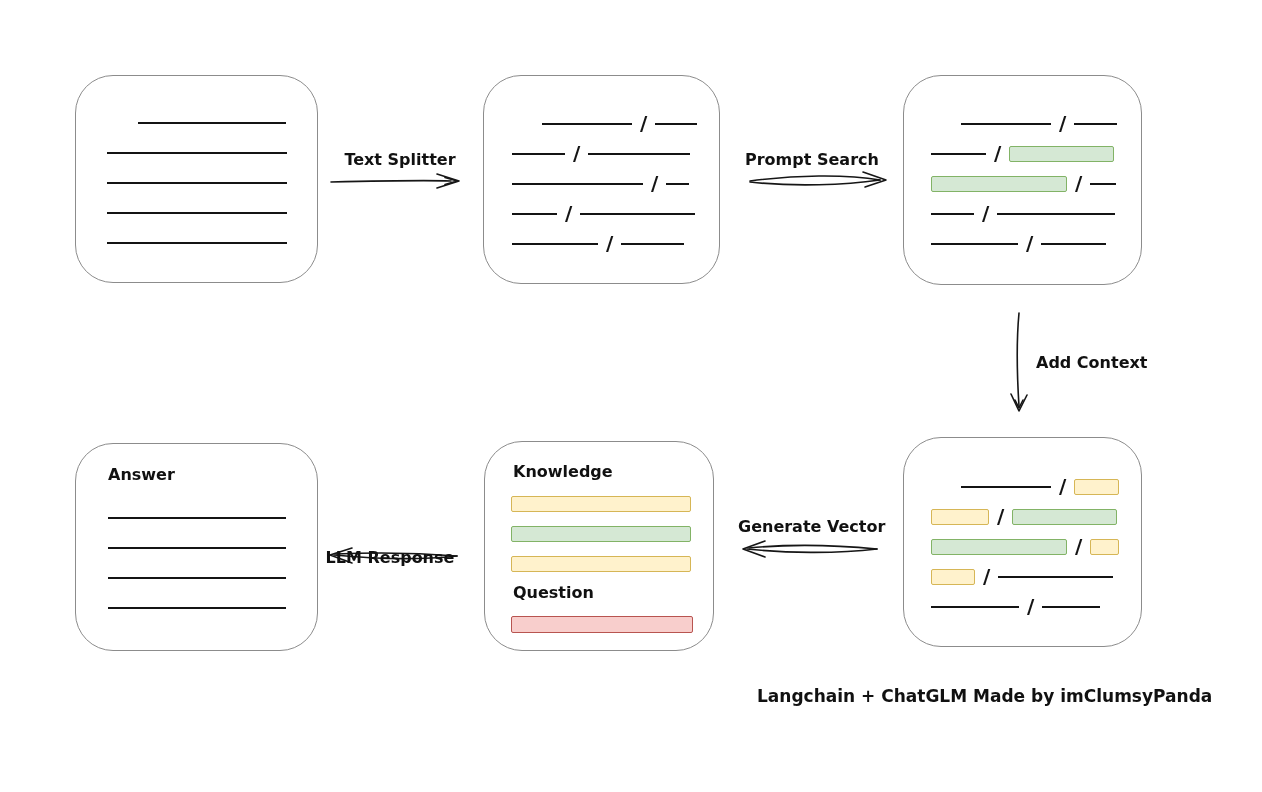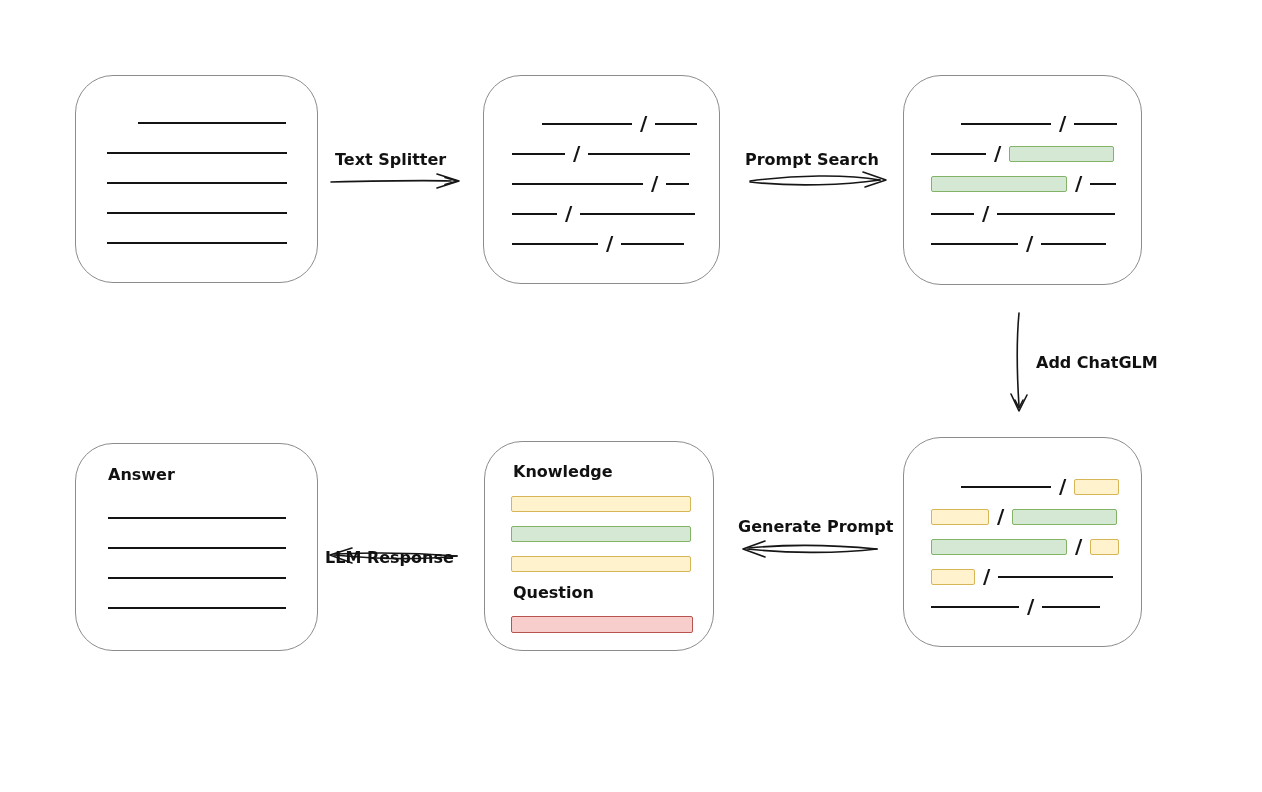--- a/index.html
+++ b/index.html
@@ -14,21 +14,21 @@
   .rows{position:absolute;}
   .row{height:30px;display:flex;align-items:center;column-gap:8px;}
   .seg{flex:0 0 auto;box-sizing:border-box;}
   .seg.line{height:2px;background:var(--line,#141414);}
   .seg.green{height:16px;background:var(--green-fill,#d5e8d4);border:1.3px solid var(--green-stroke,#82b366);border-radius:2px;}
   .seg.yellow{height:16px;background:var(--yellow-fill,#fff2cc);border:1.3px solid var(--yellow-stroke,#d6b656);border-radius:2px;}
   .seg.red{height:17px;background:var(--red-fill,#f8cecc);border:1.4px solid var(--red-stroke,#b85450);border-radius:2px;}
   .slash{font-size:20px;font-weight:600;color:var(--line,#141414);line-height:1;transform:translateY(-1px);}
   .box-label{position:absolute;font-size:16px;font-weight:600;color:#111;}
   .arrow-label{position:absolute;font-size:16px;font-weight:600;color:#111;white-space:nowrap;}
-  .center{text-align:left;}
+  .center{text-align:center;}
   #caption{position:absolute;font-size:17px;font-weight:600;color:#111;white-space:nowrap;}
   #arrow-layer{position:absolute;left:0;top:0;pointer-events:none;}
   #arrow-layer path, #arrow-layer polyline{stroke:#161616;stroke-width:1.6;fill:none;stroke-linecap:round;stroke-linejoin:round;}
 </style>
 </head>
 <body>
 
 <div id="canvas">
 
   <svg id="arrow-layer" width="1262" height="792">
@@ -203,18 +203,19 @@
     <div class="box-label" style="left:28px;top:141px;">Question</div>
     <div class="rows" style="left:26px;top:167px;">
         <div class="row">
           <div class="seg red" style="width: 182px;"></div>
         </div>
       </div>
   </div>
 
   <div class="arrow-label center" style="left:335px;top:150px;width:130px;">Text Splitter</div>
   <div class="arrow-label center" style="left:745px;top:150px;width:130px;">Prompt Search</div>
-  <div class="arrow-label" style="left:1036px;top:353px;">Add ChatGLM</div>
-  <div class="arrow-label center" style="left:738px;top:517px;width:145px;">Generate Prompt</div>
+  <div class="arrow-label" style="left:1036px;top:353px;">Add Context</div>
+  <div class="arrow-label center" style="left:738px;top:517px;width:145px;">Generate Vector</div>
   <div class="arrow-label center" style="left:325px;top:525px;width:130px;margin-top:23px;">LLM Response</div>
 
+  <div id="caption" class="center" style="left:757px;top:686px;width:440px;">Langchain + ChatGLM Made by imClumsyPanda</div>
 
 </div>
 
 </body></html>

